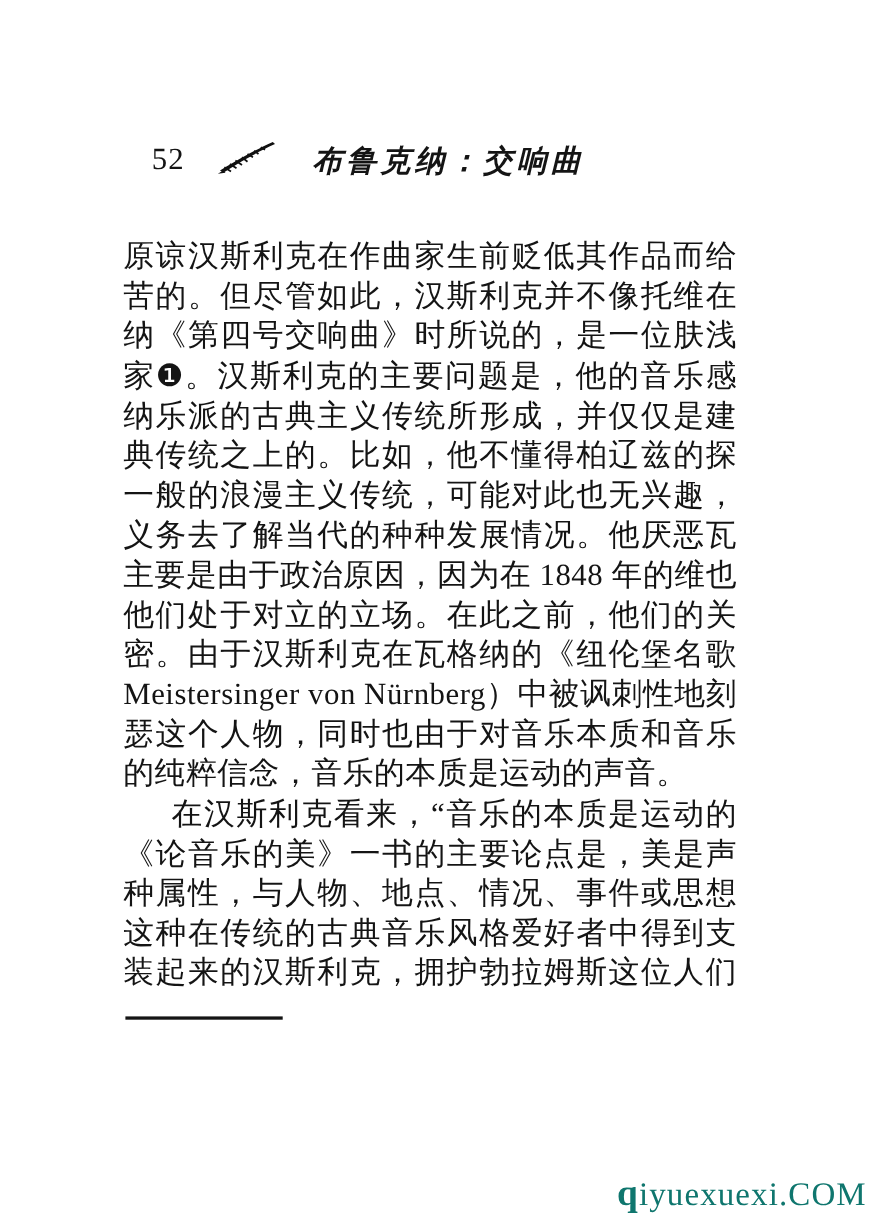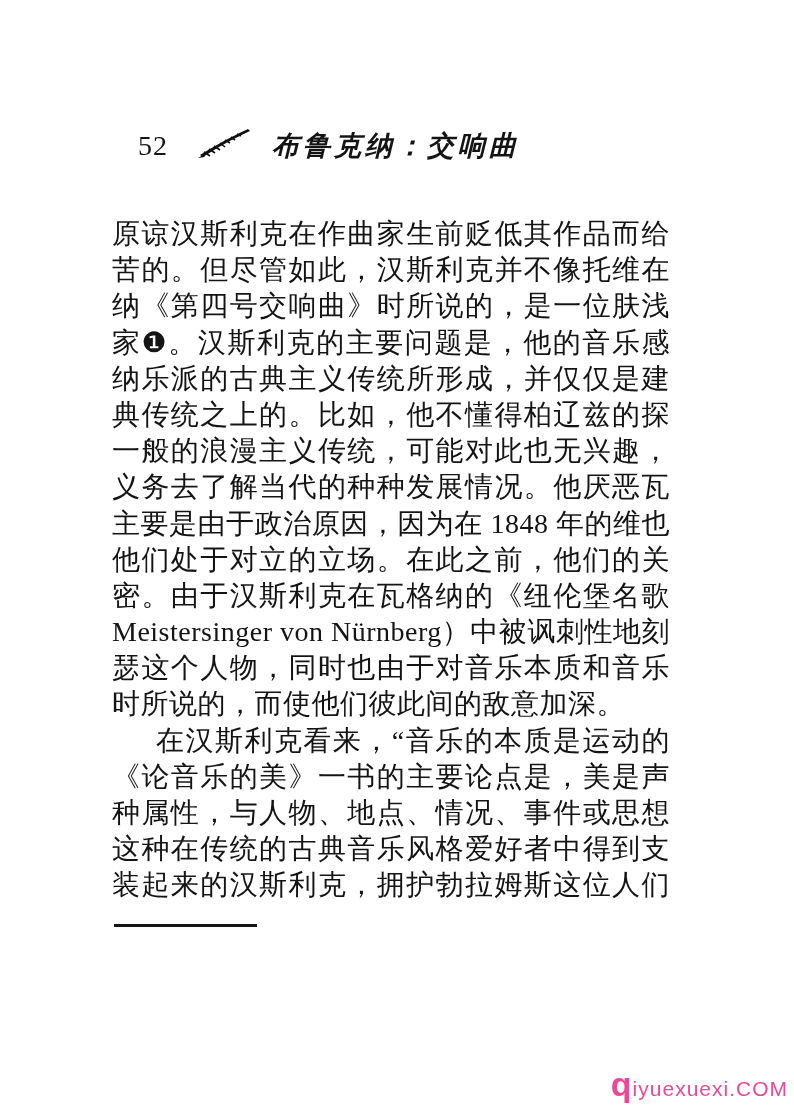--- a/index.html
+++ b/index.html
@@ -18,21 +18,21 @@
     position: absolute; left: 138px; top: 126px;
     display: flex; align-items: center;
     height: 40px;
   }
   .page-number {
     font-size: 28px; letter-spacing: 1px;
     font-family: "Liberation Serif", "DejaVu Serif", serif;
   }
   .quill { margin-left: 28px; margin-top: -6px; }
   .book-title {
-    margin-left: 18px;
+    margin-left: 30px;
     font-size: 27px; font-weight: 900; font-style: italic;
     letter-spacing: 4px;
     font-family: "Liberation Serif", "DejaVu Serif", serif;
     transform: scaleY(1.02);
     white-space: nowrap;
   }
 
   
   .body-text {
     position: absolute; left: 112px; top: 216px; width: 558px;
@@ -54,23 +54,23 @@
   .footnote {
     position: absolute; left: 112px; top: 946px; width: 560px;
     font-size: 24px; line-height: 32px;
   }
   .fn-marker { padding-left: 38px; font-size: 22px; }
   .fn-text { padding-left: 14px; letter-spacing: 0.5px; }
 
   
   .watermark {
     position: absolute; right: 6px; bottom: 16px;
-    font-size: 21px; letter-spacing: 1px;
-    color: #ec4899;
-    font-family: Liberation Sans, sans-serif;
+    font-size: 30px; letter-spacing: 1px;
+    color: #0f766e;
+    font-family: Liberation Serif, serif;
   }
   .watermark::first-letter { font-weight: bold; font-size: 34px; }
 </style>
 </head>
 <body>
 
 <div class="page">
 
   <header class="page-header">
     <span class="page-number">52</span>
@@ -89,21 +89,21 @@
       <div class="line fill">家❶。汉斯利克的主要问题是，他的音乐感觉是由维也</div>
       <div class="line fill">纳乐派的古典主义传统所形成，并仅仅是建立在这种古</div>
       <div class="line fill">典传统之上的。比如，他不懂得柏辽兹的探索性音乐和</div>
       <div class="line fill">一般的浪漫主义传统，可能对此也无兴趣，也觉得没有</div>
       <div class="line fill">义务去了解当代的种种发展情况。他厌恶瓦格纳，起初</div>
       <div class="line fill">主要是由于政治原因，因为在 1848 年的维也纳革命中，</div>
       <div class="line fill">他们处于对立的立场。在此之前，他们的关系相当亲</div>
       <div class="line fill">密。由于汉斯利克在瓦格纳的《纽伦堡名歌手》（Die</div>
       <div class="line fill">Meistersinger von Nürnberg）中被讽刺性地刻画成贝克梅</div>
       <div class="line fill">瑟这个人物，同时也由于对音乐本质和音乐感受的意义</div>
-      <div class="line">时所说的，而使他们彼此间的敌意加深。</div>
+      <div class="line">的纯粹信念，音乐的本质是运动的声音。</div>
       <div class="line fill indent">在汉斯利克看来，“音乐的本质是运动的声音”。</div>
       <div class="line fill">《论音乐的美》一书的主要论点是，美是声音结构的一</div>
       <div class="line fill">种属性，与人物、地点、情况、事件或思想都无关。以</div>
       <div class="line fill">这种在传统的古典音乐风格爱好者中得到支持的观点武</div>
       <div class="line fill">装起来的汉斯利克，拥护勃拉姆斯这位人们想象中的贝</div>
     </main>
 
   <div class="footnote-rule"></div>
 
 

